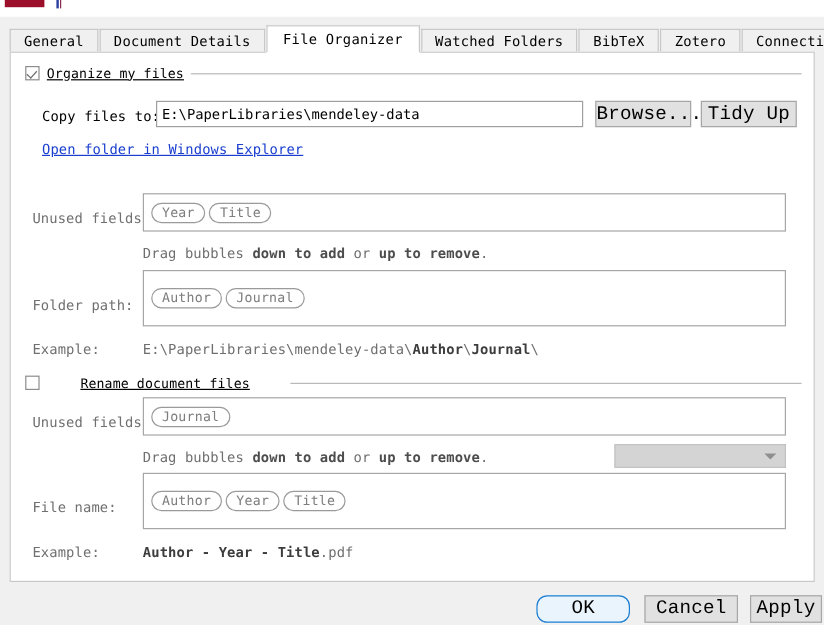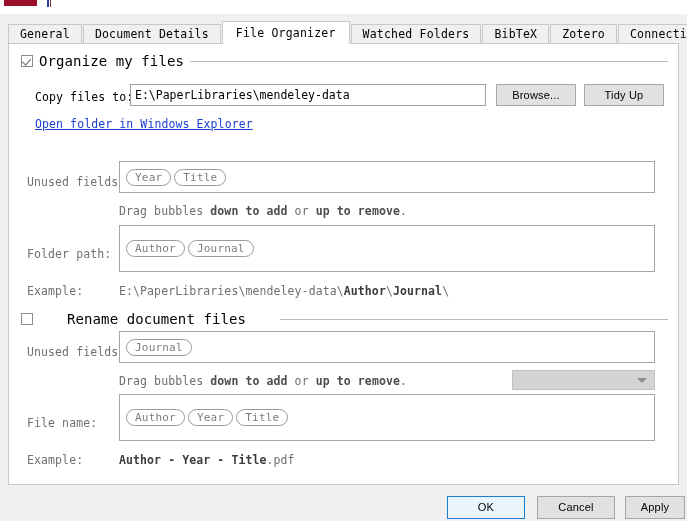--- a/index.html
+++ b/index.html
@@ -114,25 +114,26 @@
   .cbx.checked::after {
     content: "";
     position: absolute;
     left: 2px; top: 1px;
     width: 4px; height: 7px;
     border: solid #6b6b6b;
     border-width: 0 1.6px 1.6px 0;
     transform: rotate(42deg);
   }
   .group-label {
-    font-size: 14px;
+    font-size: 11px;
     color: #000;
     white-space: nowrap;
     margin-right: 6px;
     letter-spacing: 0.1px;
+    text-decoration: underline;
   }
   .group-rule {
     flex: 1 1 auto;
     height: 1px;
     background: #b9b9b9;
   }
 
   
   .row-label {
     position: absolute;
@@ -155,22 +156,22 @@
     line-height: 20px;
     white-space: nowrap;
     overflow: hidden;
   }
 
   .btn {
     position: absolute;
     background: #e1e1e1;
     border: 1px solid #a6a6a6;
     box-sizing: border-box;
-    font-family: Liberation Sans, sans-serif;
-    font-size: 11px;
+    font-family: Liberation Mono, monospace;
+    font-size: 16px;
     color: #000;
     text-align: center;
     letter-spacing: 0.2px;
   }
   .btn.default {
     background: #eaf4fd;
     border: 1px solid #1a7fd4;
   }
 
   .link {
@@ -350,18 +351,18 @@
 
     <div class="row-label dim" style="left:18px; top:409px;">Example:</div>
 
     <div class="example" style="left:110px; top:409px;">
       <b>Author - Year - Title</b><span>.pdf</span>
     </div>
 
   </div>
 
   <div class="footer">
-    <div class="btn default" style="left:447px; top:9px; width:78px; height:23px; line-height:21px;">OK</div>
+    <div class="btn default" style="left:447px; top:9px; width:78px; height:23px; line-height:21px;border-radius:9px;">OK</div>
     <div class="btn" style="left:537px; top:9px; width:78px; height:23px; line-height:21px;">Cancel</div>
     <div class="btn" style="left:625px; top:9px; width:60px; height:23px; line-height:21px;">Apply</div>
   </div>
 
 </div>
 
 </body></html>

